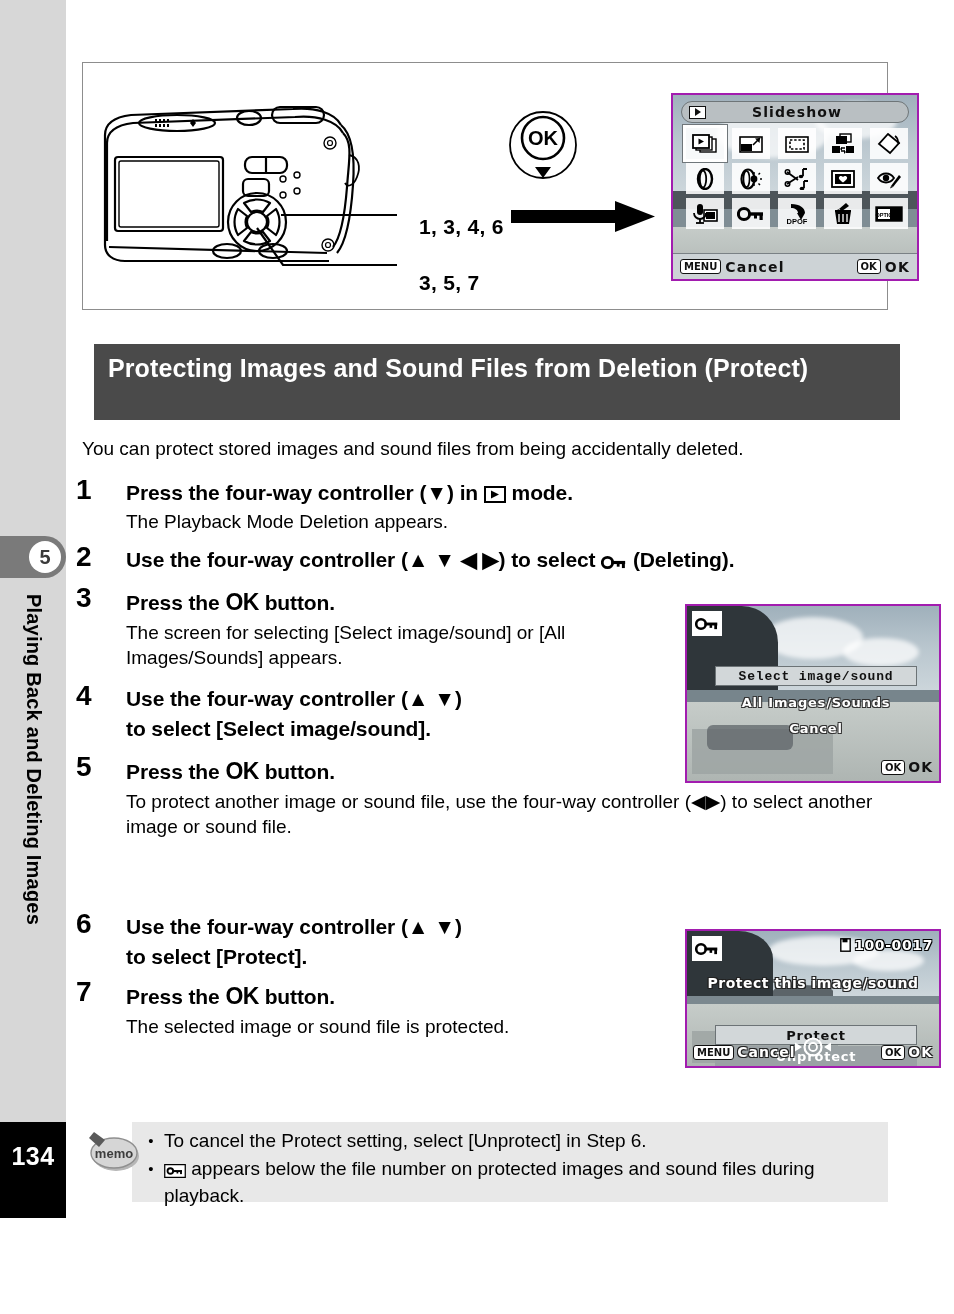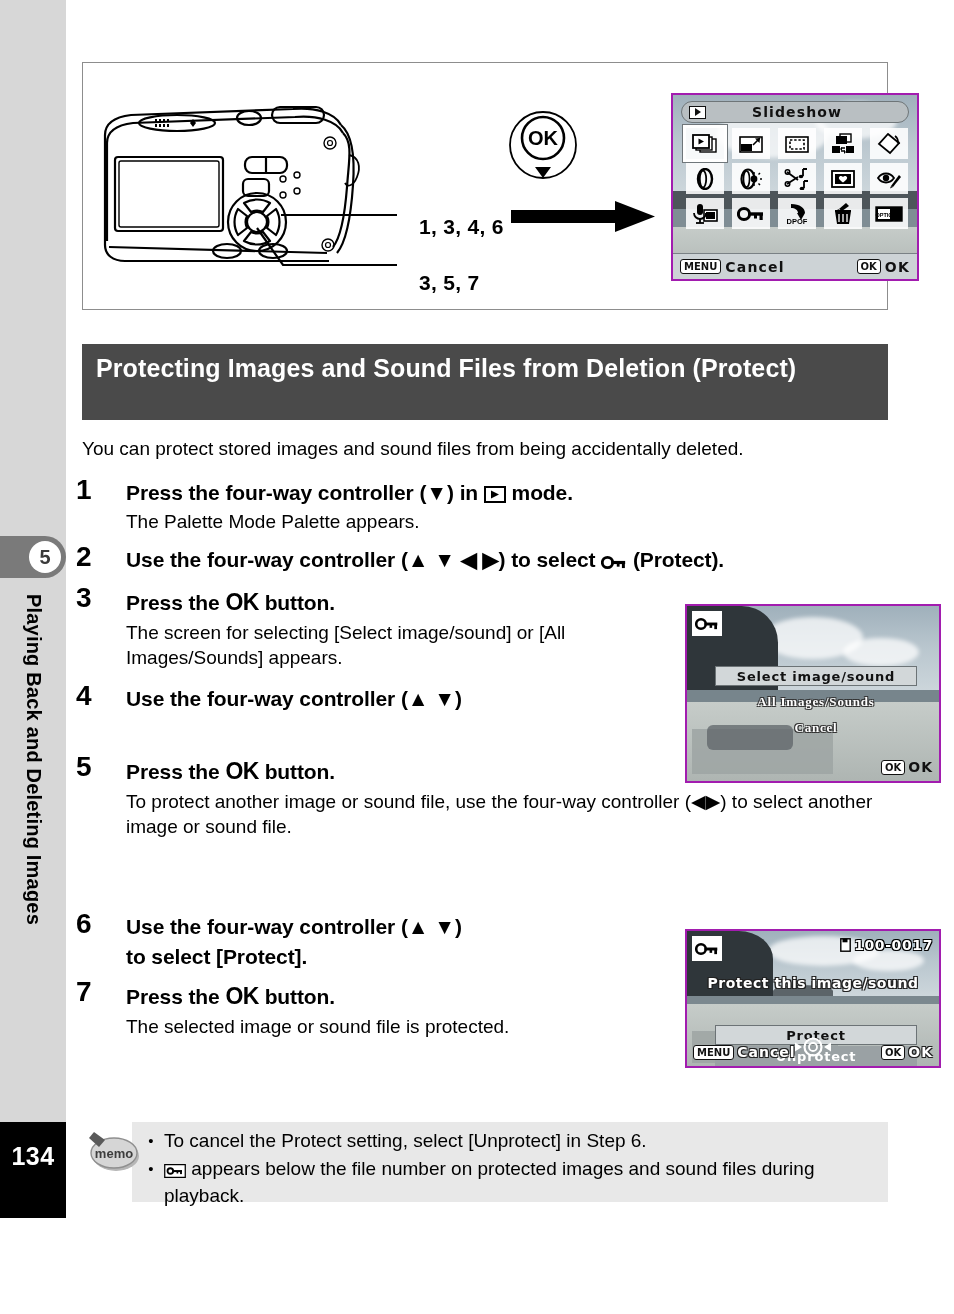--- a/index.html
+++ b/index.html
@@ -229,21 +229,20 @@
     font-size: 13px; font-weight: bold; color: #111;
     letter-spacing: 0.8px;
   }
   .menu-row-plain {
     position: absolute; left: 28px; right: 22px;
     height: 20px;
     display: flex; align-items: center; justify-content: center;
     font-size: 13px; font-weight: bold; color: #fff;
     letter-spacing: 0.8px;
     text-shadow: -1px -1px 0 #333, 1px -1px 0 #333, -1px 1px 0 #333, 1px 1px 0 #333;
-    font-family: Liberation Serif, serif;
   }
   .menu-row-gray {
     position: absolute; left: 28px; right: 22px;
     height: 20px;
     background: #9aa1a4;
     display: flex; align-items: center; justify-content: center;
     font-size: 13px; font-weight: bold; color: #fff;
     letter-spacing: 0.8px;
   }
   .msg-text {
@@ -268,21 +267,21 @@
   .corner-text.white {
     color: #fff;
     text-shadow: -1px -1px 0 #222, 1px -1px 0 #222, -1px 1px 0 #222, 1px 1px 0 #222;
   }
 
   #lcd-select { position: absolute; left: 619px; top: 604px; width: 256px; height: 179px; }
   #lcd-protect { position: absolute; left: 619px; top: 929px; width: 256px; height: 139px; }
 
   
   #section-heading {
-    position: absolute; left: 16px; top: 344px;
+    position: absolute; left: 28px; top: 344px;
     width: 806px; min-height: 76px;
     background: #4a4a4a;
     color: #ffffff;
     padding: 9px 14px 11px 14px;
     font-size: 25px; font-weight: bold;
     line-height: 1.23;
     letter-spacing: 0.1px;
   }
 
   
@@ -634,53 +633,54 @@
 
     <div class="step" id="step1">
       <div class="step-num">1</div>
       <div class="step-body">
         <div class="step-title">
           <span>Press the four-way controller (</span><span>▼</span><span>) in </span><svg class="icon-inline" width="22" height="17" viewBox="0 0 22 17">
               <rect x="1" y="1" width="20" height="15" fill="#fff" stroke="#000" stroke-width="2"></rect>
               <path d="M7 4.5 L15 8.5 L7 12.5 z" fill="#000"></path>
             </svg><span> mode.</span>
         </div>
-        <div class="step-desc">The Palette Mode Palette appears.</div>
+        <div class="step-desc">The Playback Mode Deletion appears.</div>
       </div>
     </div>
 
     <div class="step" id="step2">
       <div class="step-num">2</div>
       <div class="step-body">
         <div class="step-title">
           <span>Use the four-way controller (</span><span>▲ ▼ ◀ ▶</span><span>) to select </span><svg class="icon-inline" width="26" height="15" viewBox="0 0 28 16">
               <circle cx="7" cy="8" r="5.6" fill="none" stroke="#000" stroke-width="3"></circle>
               <rect x="11" y="6.3" width="15" height="3.4" fill="#000"></rect>
               <rect x="22.5" y="8" width="3.2" height="6" fill="#000"></rect>
               <rect x="17" y="8" width="3" height="4.5" fill="#000"></rect>
-            </svg><span> (Protect).</span>
+            </svg><span> (Deleting).</span>
         </div>
       </div>
     </div>
 
     <div class="step" id="step3">
       <div class="step-num">3</div>
       <div class="step-body">
         <div class="step-title">
           <span>Press the </span><span class="ok-word">OK</span><span> button.</span>
         </div>
         <div class="step-desc narrow">The screen for selecting [Select image/sound] or [All Images/Sounds] appears.</div>
       </div>
     </div>
 
     <div class="step" id="step4">
       <div class="step-num">4</div>
       <div class="step-body">
         <div class="step-title">
           <span>Use the four-way controller (</span><span>▲ ▼</span><span>)</span><br>
+          <span>to select [Select image/sound].</span>
         </div>
       </div>
     </div>
 
     <div class="step" id="step5">
       <div class="step-num">5</div>
       <div class="step-body">
         <div class="step-title">
           <span>Press the </span><span class="ok-word">OK</span><span> button.</span>
         </div>
@@ -722,21 +722,21 @@
 
       <div class="lock-badge">
         <svg width="24" height="14" viewBox="0 0 28 16">
           <circle cx="7" cy="8" r="5.6" fill="none" stroke="#000" stroke-width="3"></circle>
           <rect x="11" y="6.3" width="15" height="3.4" fill="#000"></rect>
           <rect x="22.5" y="8" width="3.2" height="6" fill="#000"></rect>
           <rect x="17" y="8" width="3" height="4.5" fill="#000"></rect>
         </svg>
       </div>
 
-      <div class="menu-row-highlight" style="top:60px;">Select image/sound</div>
+      <div class="menu-row-highlight" style="top:60px;font-family:Liberation Mono, monospace;">Select image/sound</div>
       <div class="menu-row-plain" style="top:86px;">All Images/Sounds</div>
       <div class="menu-row-plain" style="top:112px;">Cancel</div>
 
       <div class="lcd-ok-corner">
         <span class="key-badge">OK</span>
         <span class="corner-text">OK</span>
       </div>
     </div>
 
     <div id="lcd-protect" class="lcd photo-lcd">

